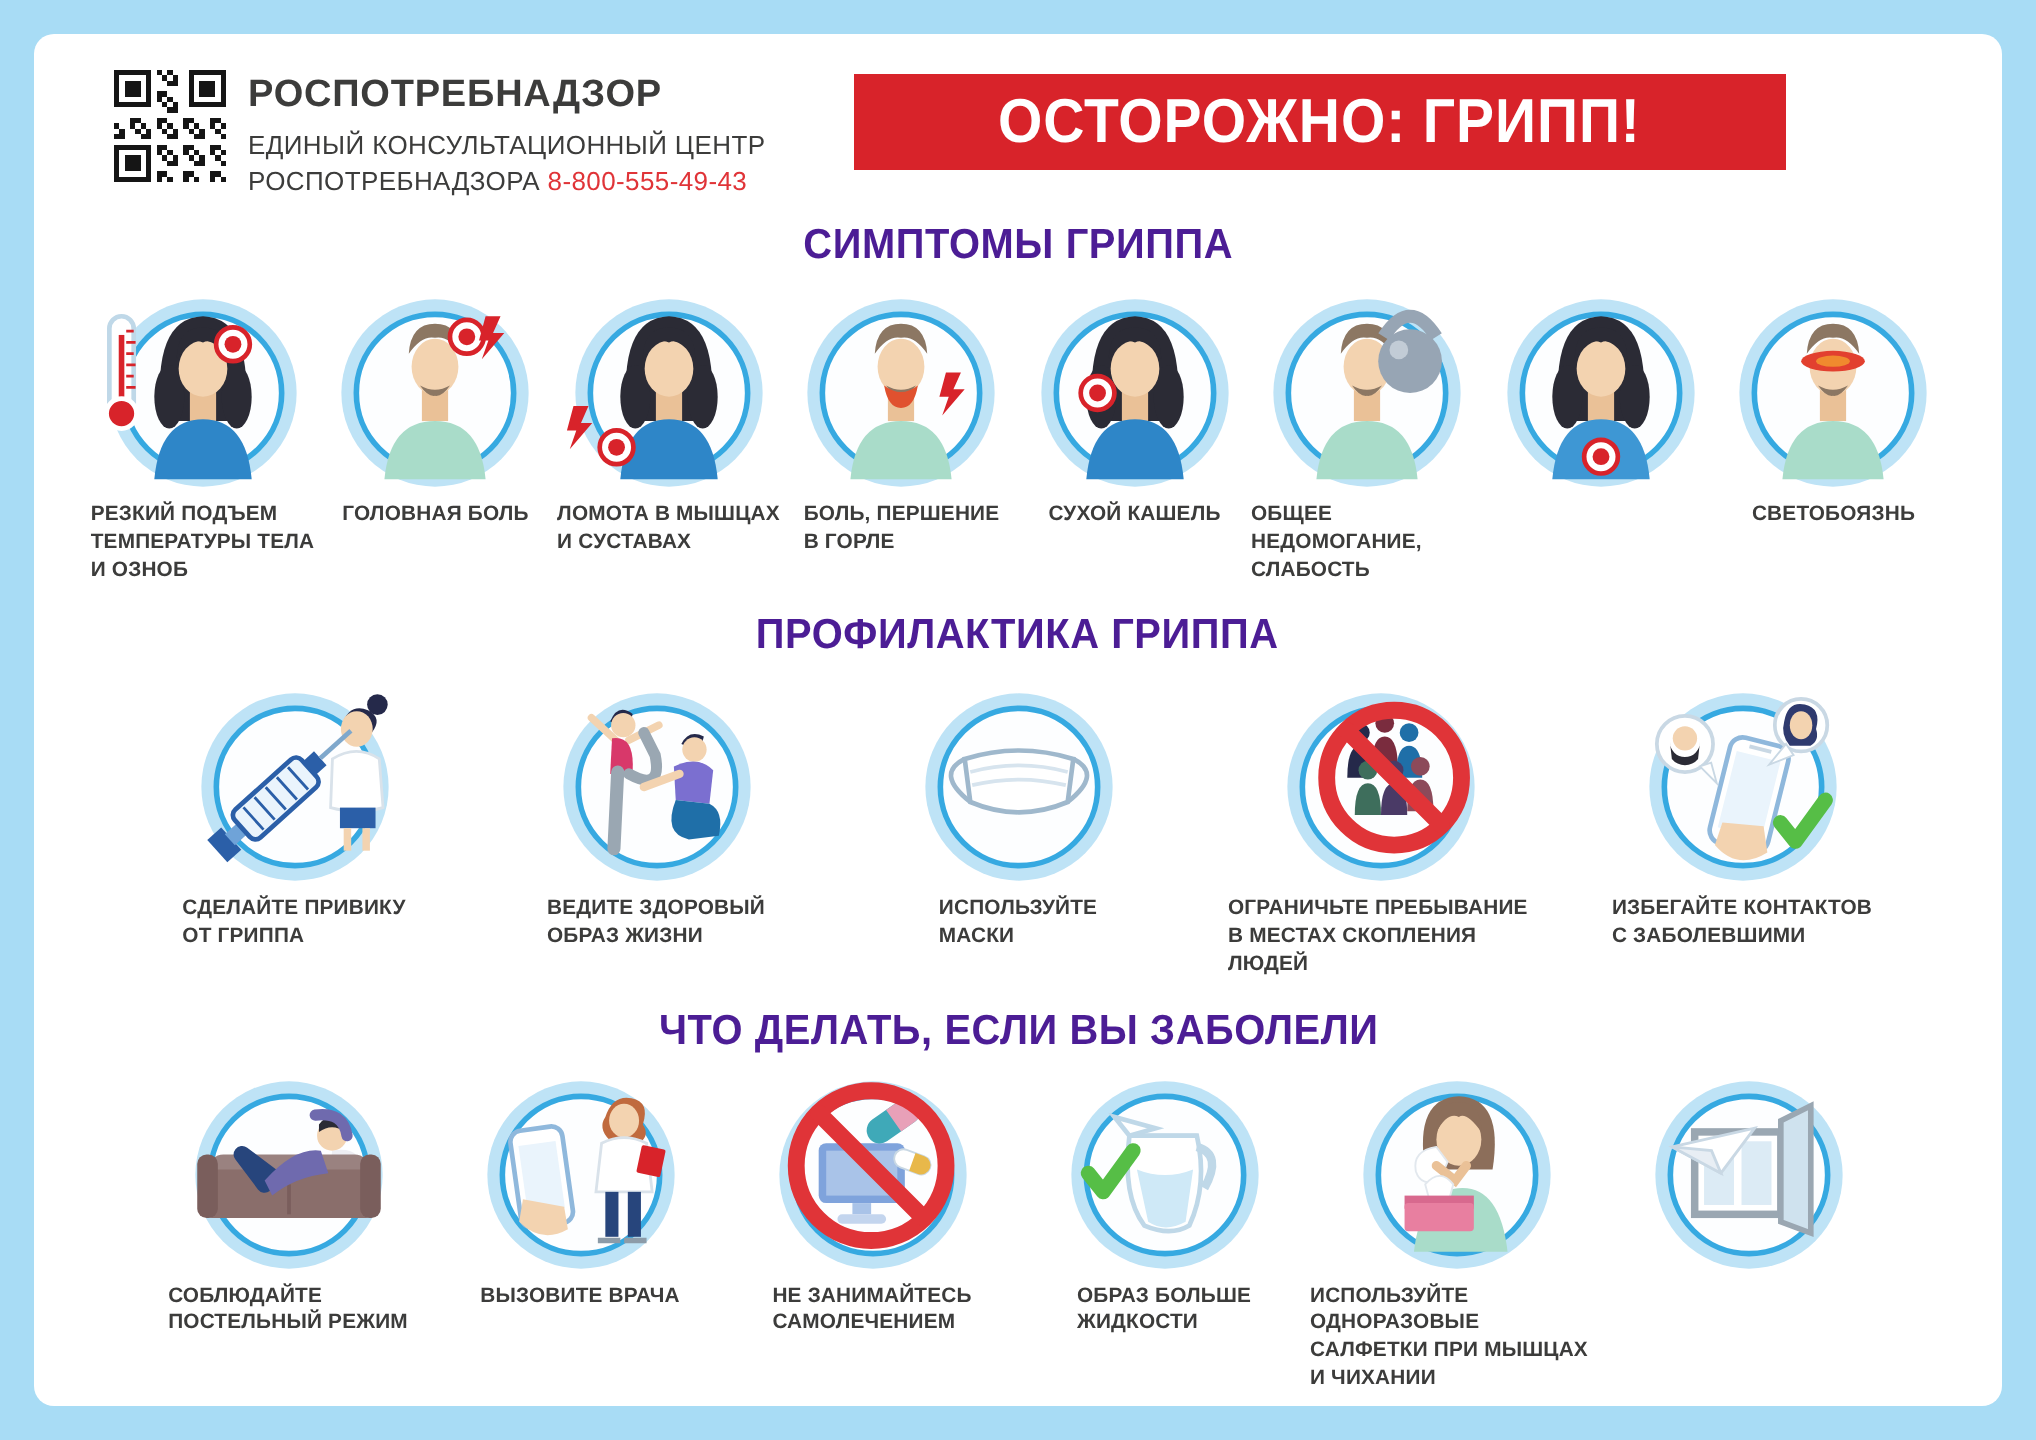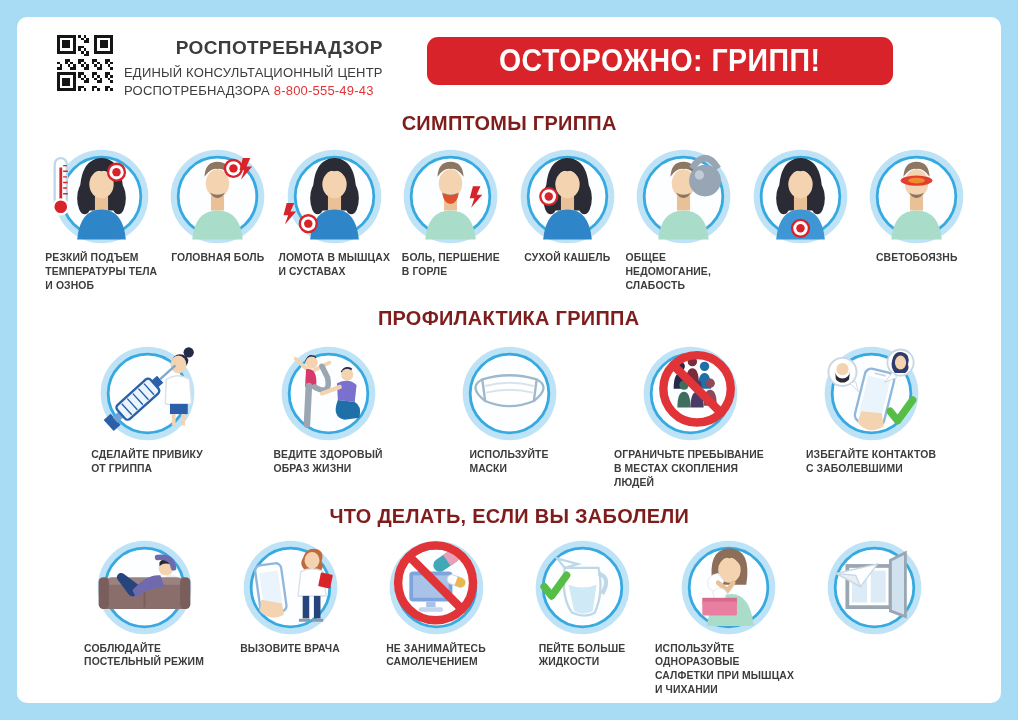--- a/index.html
+++ b/index.html
@@ -5,28 +5,28 @@
   html,body{margin:0;padding:0;}
   body{width:1018px;height:720px;background:#A8DCF5;font-family:"Liberation Sans",sans-serif;overflow:hidden;position:relative;}
   .frame{position:absolute;inset:0;padding:17px;box-sizing:border-box;}
   .poster{background:#fff;border-radius:10px;width:100%;height:100%;box-sizing:border-box;position:relative;
           padding:18px 26px 10px 26px;display:flex;flex-direction:column;overflow:hidden;}
   
   .header{display:flex;align-items:flex-start;}
   .brand{display:flex;align-items:flex-start;margin-left:14px;}
   .qr{width:56px;height:56px;flex:0 0 auto;}
   .brand-text{margin-left:11px;padding-top:2px;}
-  .org{font-size:19px;font-weight:bold;color:#3C3C3B;letter-spacing:.4px;text-align:right;}
+  .org{font-size:19px;font-weight:bold;color:#3C3C3B;letter-spacing:.4px;}
   .sub{font-size:13px;font-weight:normal;color:#3C3C3B;margin-top:5px;line-height:1.35;letter-spacing:.2px;}
   .phone{color:#E03438;}
   .banner{margin-left:44px;margin-right:82px;flex:1;background:#D8232A;height:48px;margin-top:2px;
-          display:flex;align-items:center;justify-content:center;border-radius:11px;}
+          display:flex;align-items:center;justify-content:center;}
   .banner span{color:#fff;font-weight:bold;font-size:31px;letter-spacing:.5px;display:inline-block;transform:scaleX(.92);white-space:nowrap;}
   
-  .section-title{text-align:center;color:#7f1d1d;font-weight:bold;font-size:21px;letter-spacing:.3px;}
+  .section-title{text-align:center;color:#4c1d95;font-weight:bold;font-size:21px;letter-spacing:.3px;}
   .section-title span{display:inline-block;transform:scaleX(.95);white-space:nowrap;}
   .st1{margin-top:12px;margin-bottom:10px;}
   .st2{margin-top:14px;margin-bottom:12px;}
   .st3{margin-top:14px;margin-bottom:8px;}
   .row{display:flex;justify-content:space-between;}
   .row-8{padding:0 0px;}
   .row-6{padding:0 28px;}
   .item{display:flex;flex-direction:column;align-items:center;width:117px;}
   .row-6 .item{width:152px;}
   .icon-circle{width:103px;height:103px;flex:0 0 auto;}
@@ -495,21 +495,21 @@
               <circle cx="55" cy="55" r="50" fill="#BEE3F6"></circle>
               <circle cx="55" cy="55" r="42" fill="#FDFEFF" stroke="#36A9E1" stroke-width="3"></circle>
               <path d="M36 34 Q32 66 44 82 Q58 88 68 82 Q78 60 72 34 Z" fill="#fff" stroke="#BFD8E8" stroke-width="2.5"></path>
               <path d="M36 34 L28 24 L50 30 Z" fill="#fff" stroke="#BFD8E8" stroke-width="2.5"></path>
               <path d="M36 34 L72 34" stroke="#BFD8E8" stroke-width="2"></path>
               <path d="M72 40 Q86 44 76 62" stroke="#BFD8E8" stroke-width="4.5" fill="none"></path>
               <path d="M40 52 Q55 58 70 52 L66 80 Q55 86 46 80 Z" fill="#CFE9F7"></path>
               <path d="M14 54 l8 10 l16 -22" stroke="#56BE46" stroke-width="8" fill="none" stroke-linecap="round" stroke-linejoin="round"></path>
             </svg>
           </div>
-      <div class="caption">ПЕЙТЕ БОЛЬШЕ
+      <div class="caption">ОБРАЗ БОЛЬШЕ
 ЖИДКОСТИ</div>
     </div>
     <div class="item">
       <div class="icon-circle">
             <svg viewBox="0 0 110 110" width="100%" height="100%" style="overflow:visible">
               <circle cx="55" cy="55" r="50" fill="#BEE3F6"></circle>
               <circle cx="55" cy="55" r="42" fill="#FDFEFF" stroke="#36A9E1" stroke-width="3"></circle>
               <path d="M38 52 Q32 14 56 13 Q80 14 74 52 Z" fill="#8C6E5A"></path>
               <ellipse cx="56" cy="36" rx="12" ry="14" fill="#F3D3B0"></ellipse>
               <path d="M44 32 Q44 16 56 16 Q68 16 68 32 Q60 21 56 24 Q50 21 44 32 Z" fill="#8C6E5A"></path>

